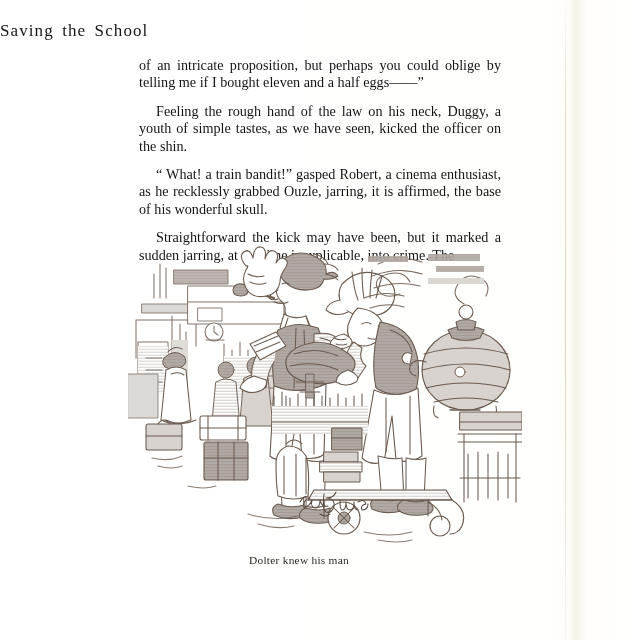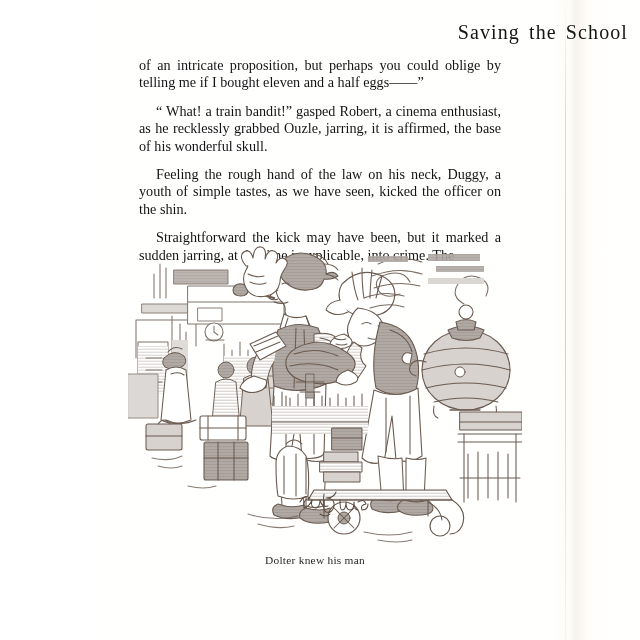--- a/index.html
+++ b/index.html
@@ -18,22 +18,22 @@
       linear-gradient(to right,#ffffff 0%,#fffffe 86%,#fdfcf7 89%,#f6f3ea 90%,#fffefb 92%,#ffffff 100%);
   }
   .page-edge{
     position:absolute;
     top:0;bottom:0;left:565px;width:1px;
     background:linear-gradient(to bottom,rgba(226,214,196,0) 0%,rgba(206,190,164,.55) 18%,rgba(186,166,140,.5) 55%,rgba(222,208,186,.15) 100%);
   }
   .running-head{
     position:absolute;
     top:21px;left:0;right:12px;
-    text-align:right;
-    font-size:20px;
+    text-align:left;
+    font-size:17px;
     letter-spacing:1.1px;
     word-spacing:3px;
     color:#161616;
   }
   .textblock{
     position:absolute;
     left:128px;top:46px;width:384px;
     font-size:14.2px;
     line-height:17.4px;
     text-align:justify;
@@ -46,36 +46,35 @@
     left:128px;top:246px;
     width:394px;height:302px;
   }
   .figure svg{display:block;width:100%;height:100%;}
   .caption{
     position:absolute;
     left:249px;top:554px;
     font-size:11.4px;
     letter-spacing:.25px;
     color:#2a2724;
-    margin-left:16px;
   }
 </style>
 </head>
 <body>
 
 <div class="page">
 
   <div class="page-edge"></div>
 
   <div class="running-head">Saving the School</div>
 
   <div class="textblock">
     <p>of an intricate proposition, but perhaps you could oblige by telling me if I bought eleven and a half eggs——”</p>
+    <p class="indent">Feeling the rough hand of the law on his neck, Duggy, a youth of simple tastes, as we have seen, kicked the officer on the shin.</p>
     <p class="indent">“ What!  a train bandit!” gasped Robert, a cinema enthusiast, as he recklessly grabbed Ouzle, jarring, it is affirmed, the base of his wonderful skull.</p>
-    <p class="indent">Feeling the rough hand of the law on his neck, Duggy, a youth of simple tastes, as we have seen, kicked the officer on the shin.</p>
     <p class="indent">Straightforward the kick may have been, but it marked a sudden jarring, at the time inexplicable, into crime.    The</p>
   </div>
 
   <div class="figure">
     <svg viewBox="0 0 394 302" xmlns="http://www.w3.org/2000/svg">
       <defs>
         <pattern id="hatch" width="4" height="4" patternUnits="userSpaceOnUse" patternTransform="rotate(0)">
           <rect width="4" height="4" fill="#ffffff"></rect>
           <path d="M0 1 H4 M0 3 H4" stroke="#7a6a5c" stroke-width="0.8" opacity="0.75"></path>
         </pattern>

